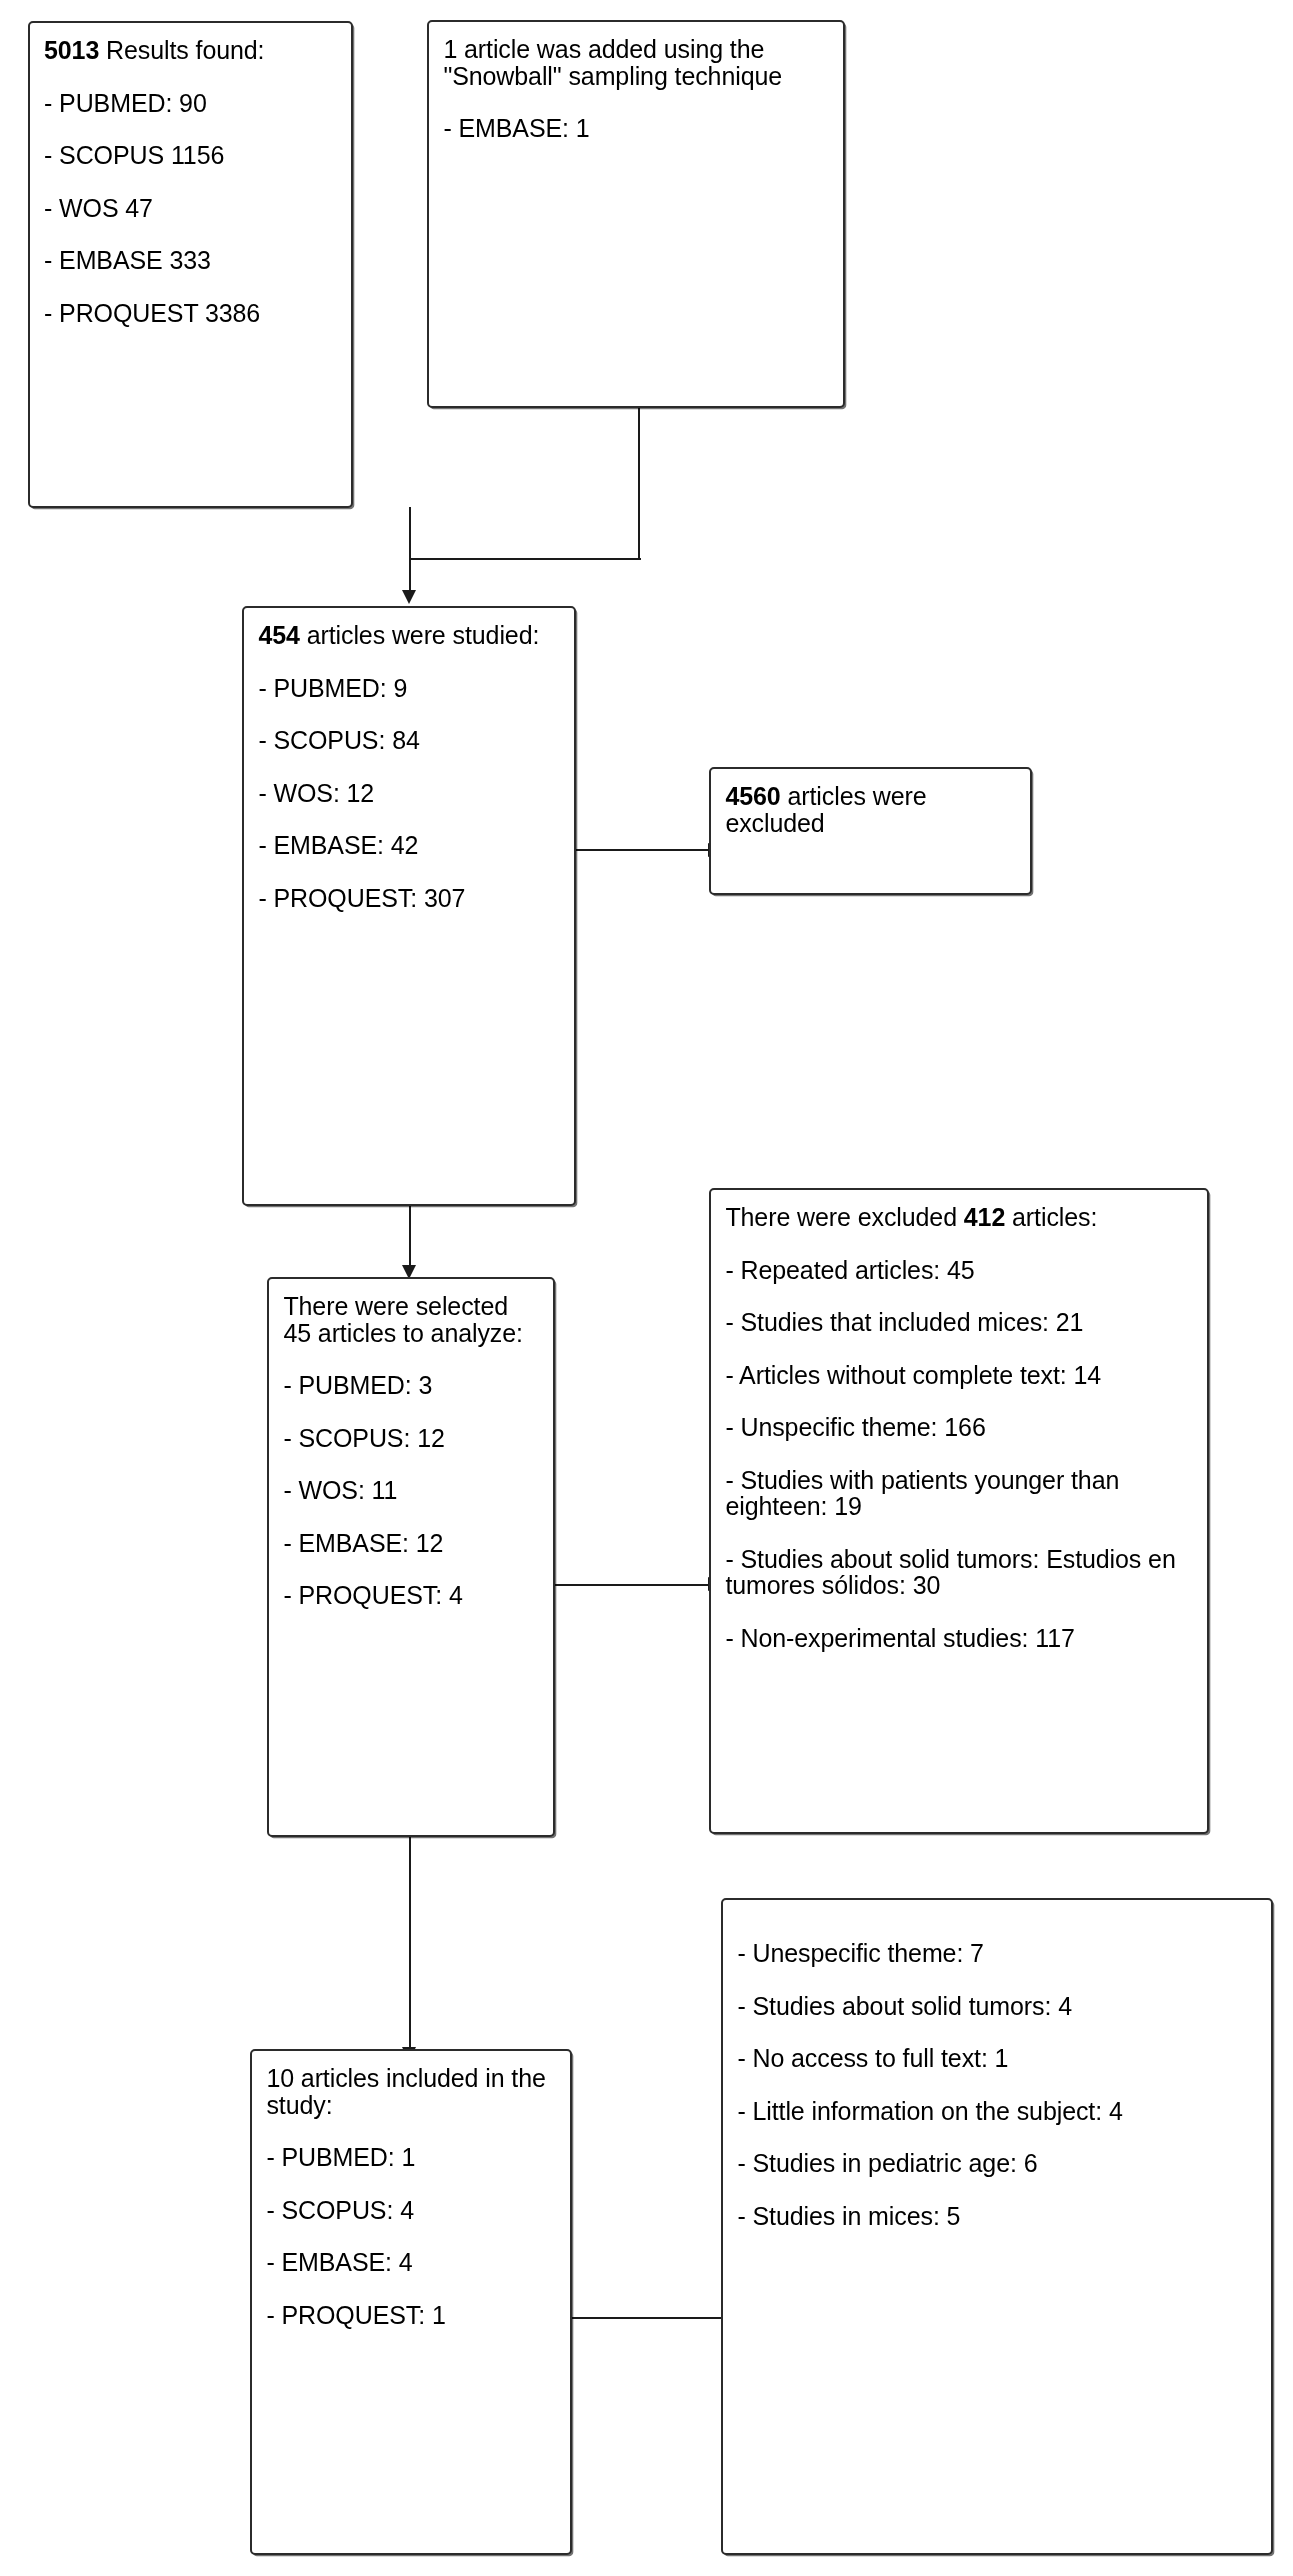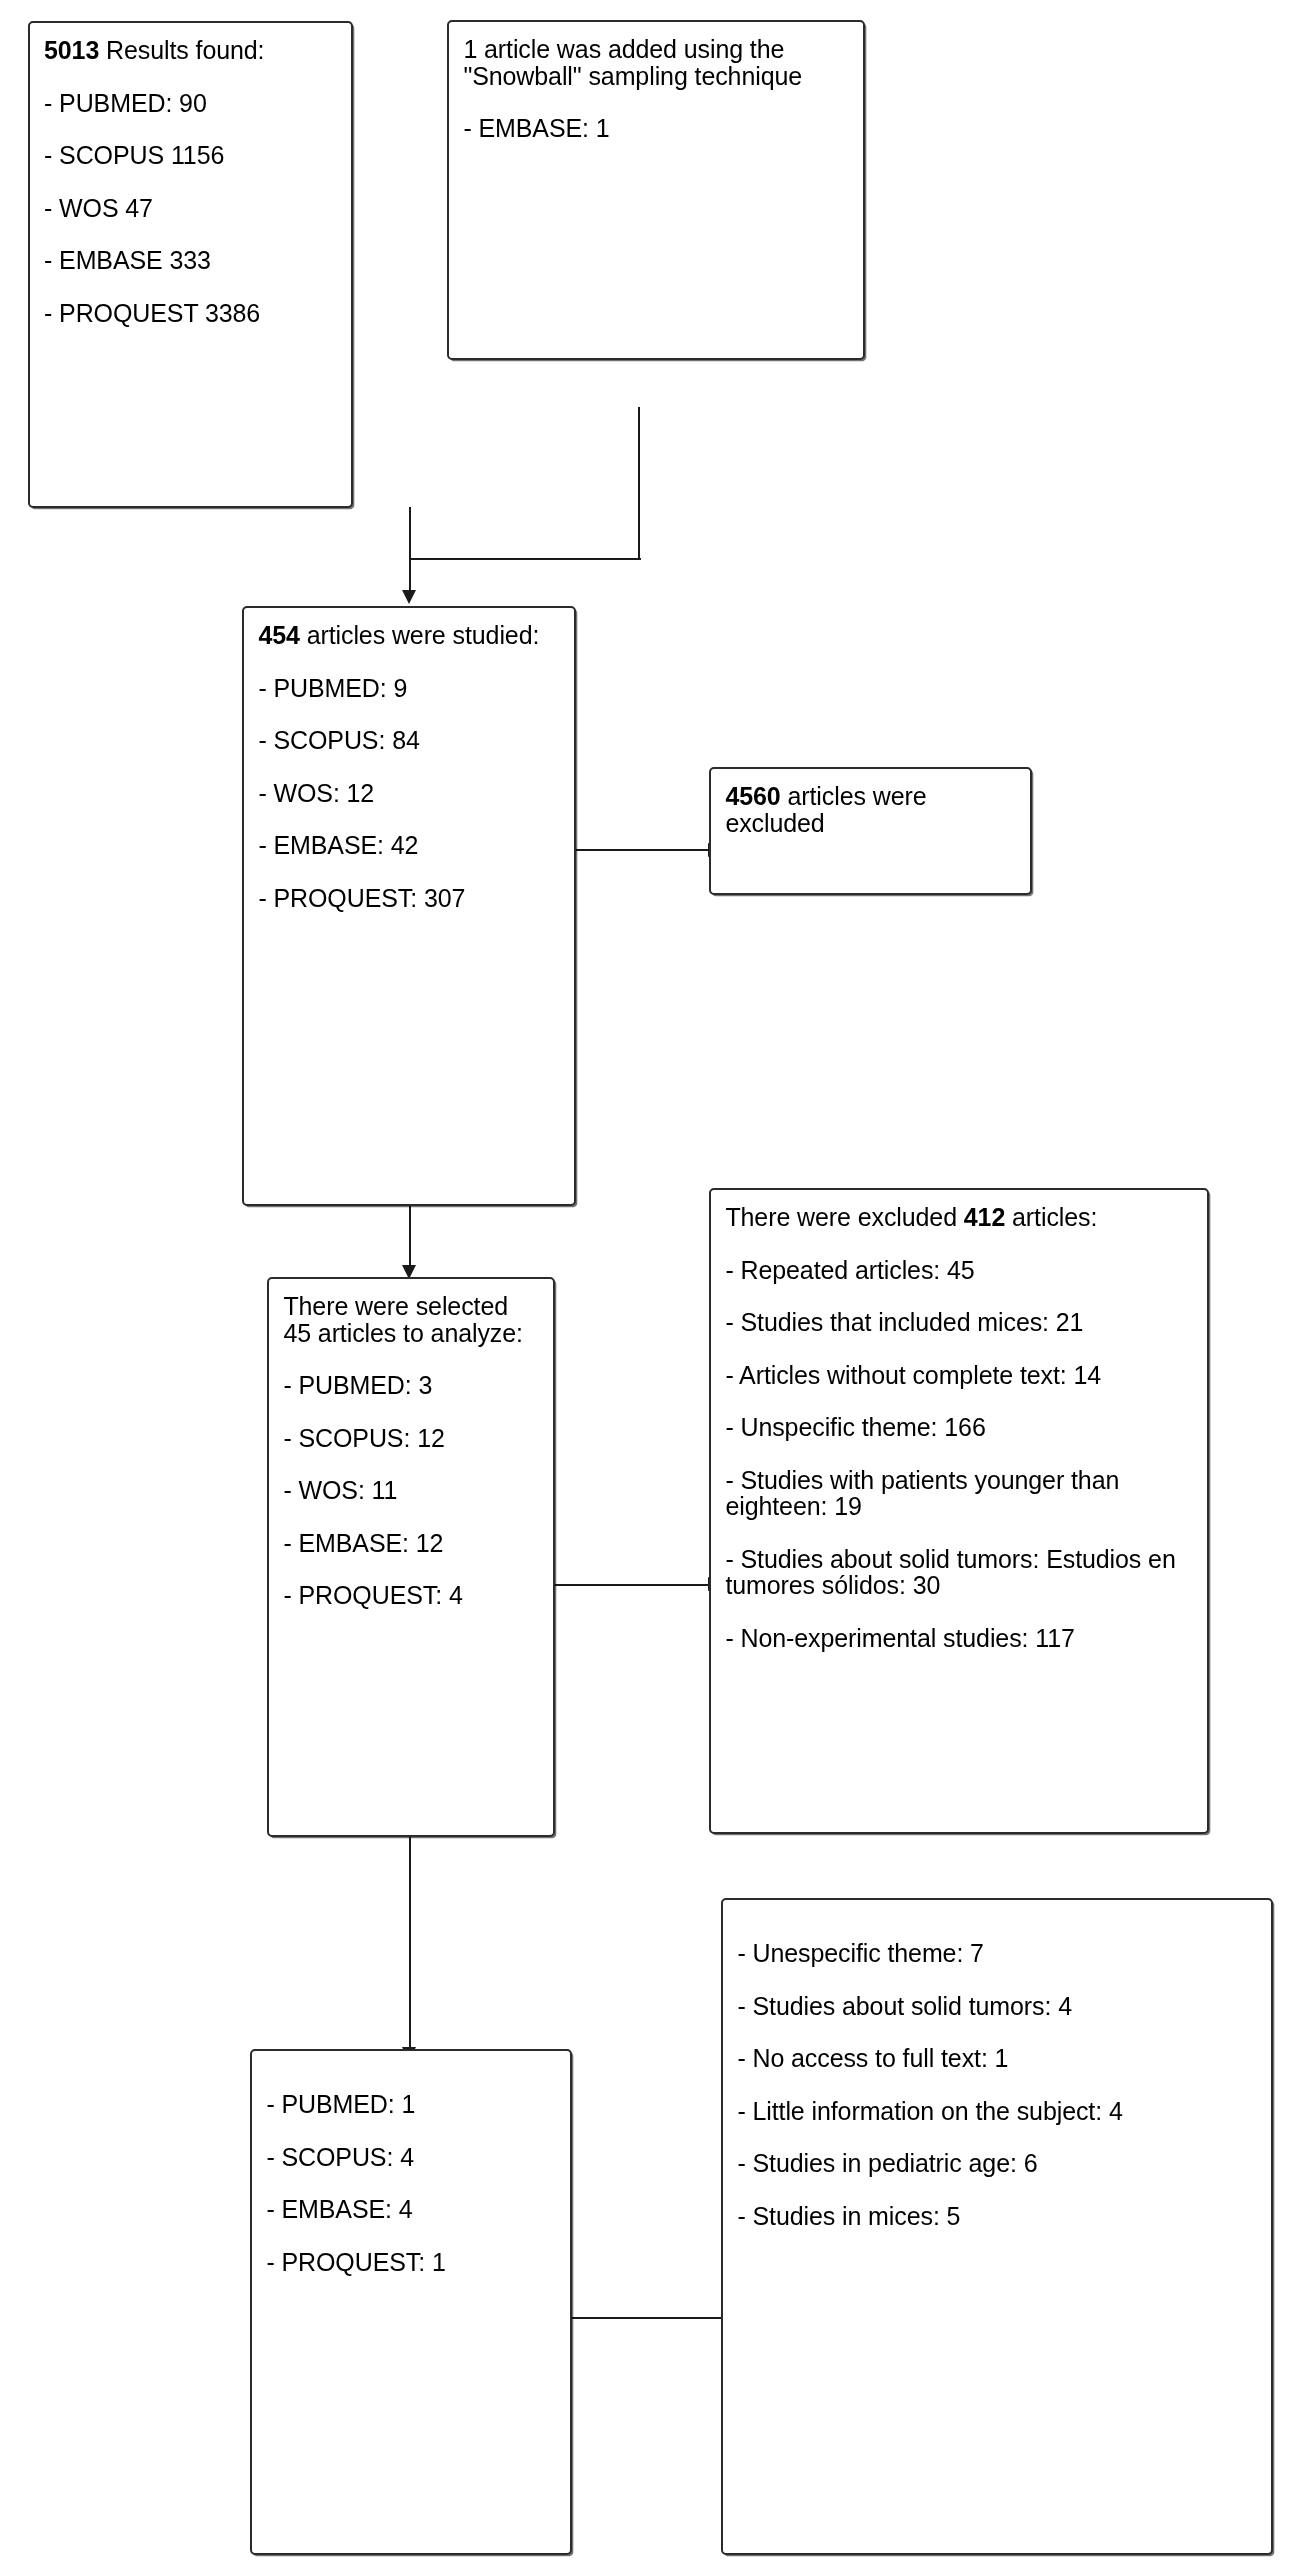--- a/index.html
+++ b/index.html
@@ -100,21 +100,21 @@
     <div class="body">
       <span class="line"><b>5013</b><span> Results found:</span></span>
       <span class="line gap">- PUBMED: 90</span>
       <span class="line gap">- SCOPUS 1156</span>
       <span class="line gap">- WOS 47</span>
       <span class="line gap">- EMBASE 333</span>
       <span class="line gap">- PROQUEST 3386</span>
     </div>
   </div>
 
-  <div class="node" style="left:427px; top:19.7px; width:418px; height:340px;margin-left:20px;">
+  <div class="node" style="left:427px; top:19.7px; width:418px; height:388px;">
     <div class="body">
       <span class="line">1 article was added using the "Snowball" sampling technique</span>
       <span class="line gap">- EMBASE: 1</span>
     </div>
   </div>
 
   <div class="node col" style="left:242px; top:606px; width:334px; height:600px;">
     <div class="body">
       <span class="line"><b>454</b><span> articles were studied:</span></span>
       <span class="line gap">- PUBMED: 9</span>
@@ -150,20 +150,21 @@
       <span class="line gap">- Articles without complete text: 14</span>
       <span class="line gap">- Unspecific theme: 166</span>
       <span class="line gap">- Studies with patients younger than eighteen: 19</span>
       <span class="line gap">- Studies about solid tumors: Estudios en tumores sólidos: 30</span>
       <span class="line gap">- Non-experimental studies: 117</span>
     </div>
   </div>
 
   <div class="node col" style="left:250px; top:2049px; width:322px; height:506px;">
     <div class="body">
+      <span class="line">10 articles included in the study:</span>
       <span class="line gap">- PUBMED: 1</span>
       <span class="line gap">- SCOPUS: 4</span>
       <span class="line gap">- EMBASE: 4</span>
       <span class="line gap">- PROQUEST: 1</span>
     </div>
   </div>
 
   <div class="node" style="left:721px; top:1898px; width:552px; height:657px;">
     <div class="body">
       <span class="line gap">- Unespecific theme: 7</span>

